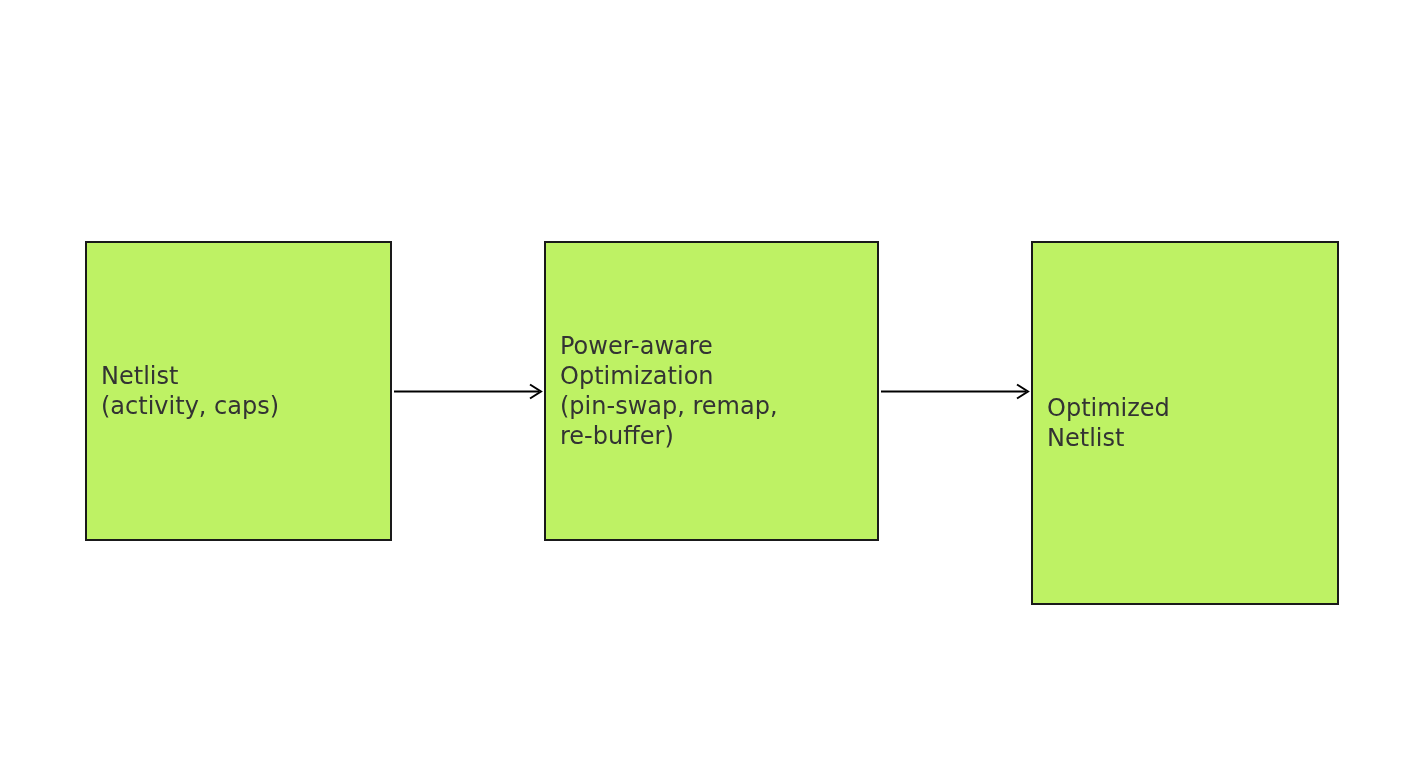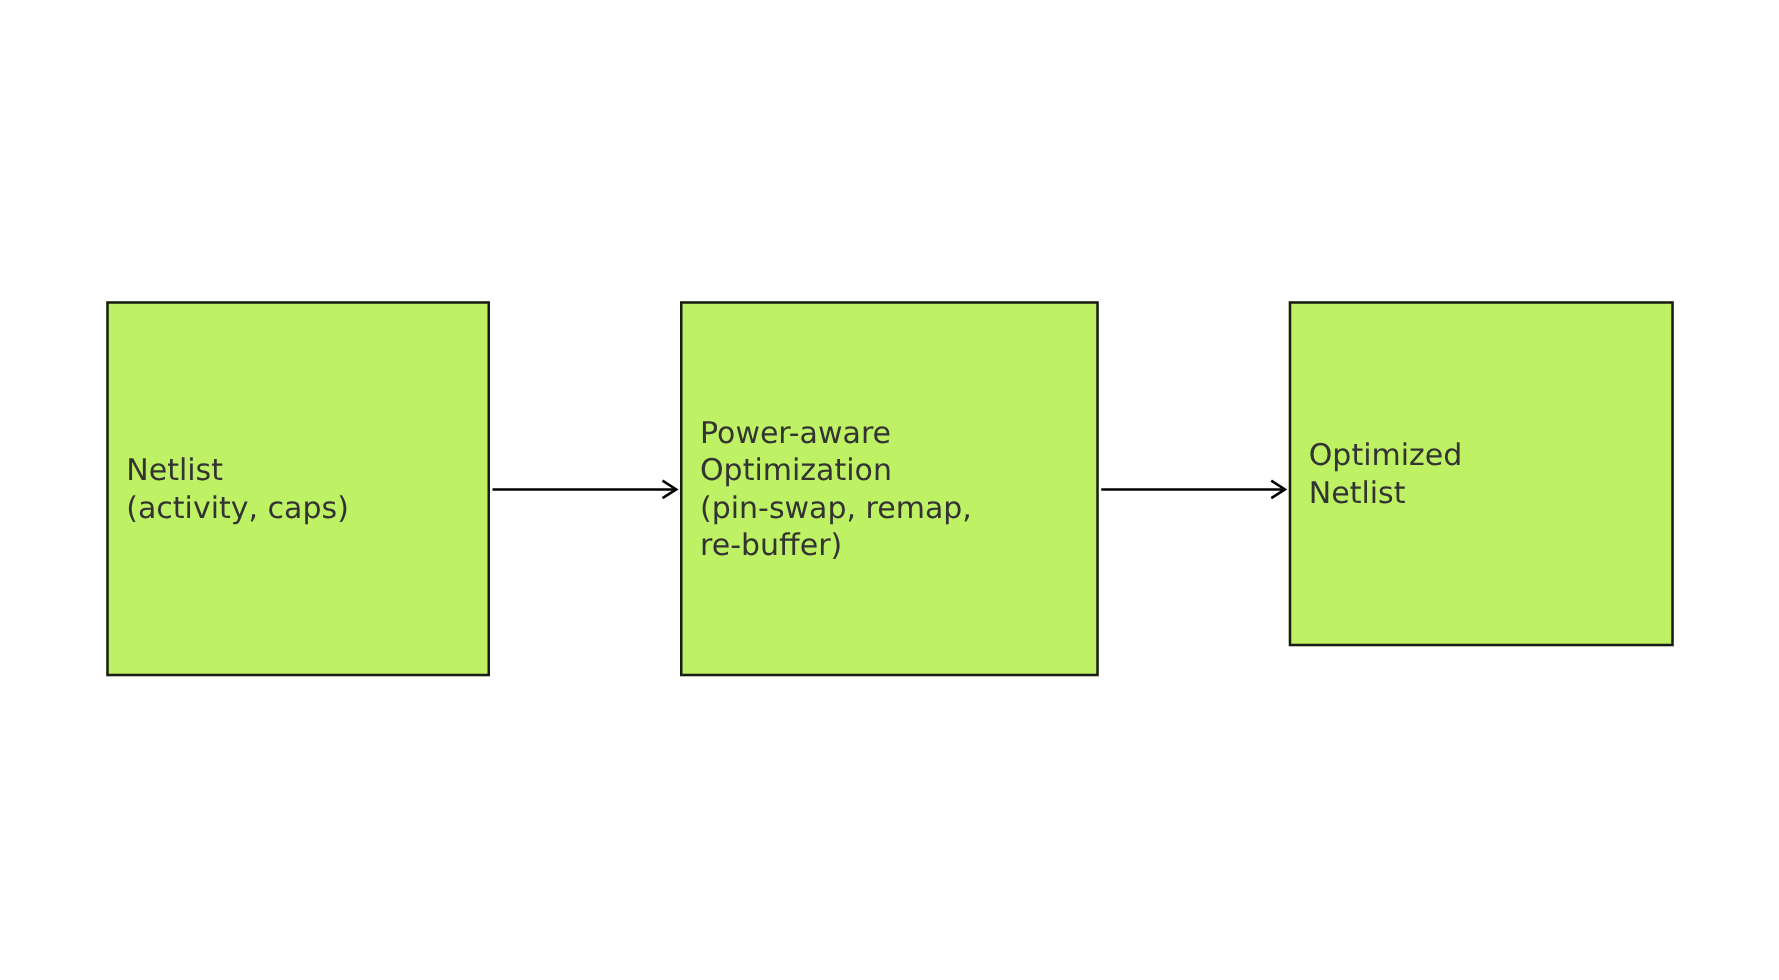--- a/index.html
+++ b/index.html
@@ -47,21 +47,21 @@
   #box-optimization {
     left: 544px;
     top: 241px;
     width: 335px;
     height: 300px;
   }
   #box-optimized-netlist {
     left: 1031px;
     top: 241px;
     width: 308px;
-    height: 276px;
+    height: 364px;
   }
   .edge-arrow {
     position: absolute;
     top: 378px;
     height: 28px;
     pointer-events: none;
   }
   #arrow-netlist-to-optimization {
     left: 392px;
     width: 154px;

